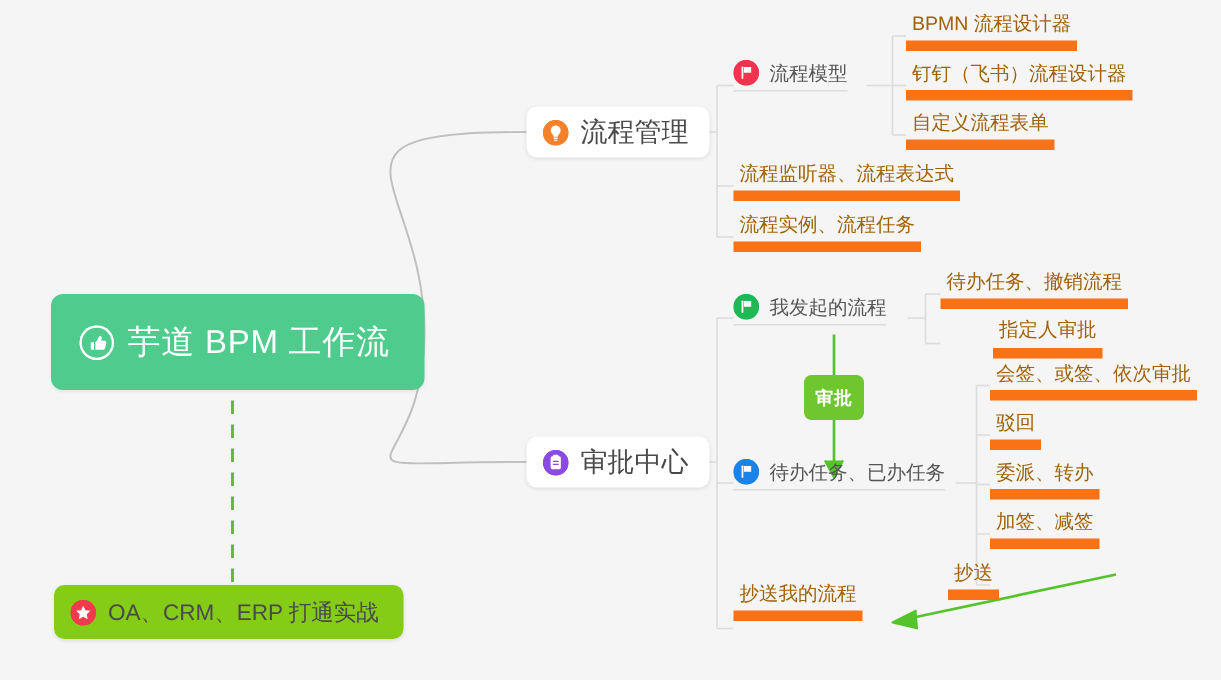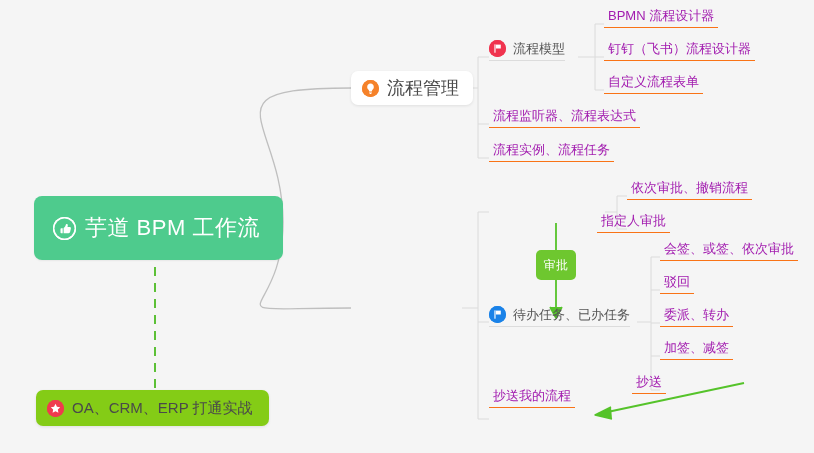--- a/index.html
+++ b/index.html
@@ -101,41 +101,42 @@
     font-size: 13px;
     color: #555555;
     margin-left: 7px;
     line-height: 16px;
   }
 
   
   .leaf-node {
     position: absolute;
     font-size: 13px;
-    color: #a21caf;
+    color: #a16207;
     white-space: nowrap;
     padding: 0 4px 3px 4px;
-    border-bottom: 1px solid #f97316;
+    border-bottom: 7px solid #f97316;
     line-height: 16px;
     box-sizing: border-box;
   }
 
   
   .callout-box {
     position: absolute;
     left: 536px; top: 250px;
     width: 40px; height: 30px;
     background: #6ec72f;
     border-radius: 5px;
     display: flex;
     align-items: center;
     justify-content: center;
     color: #ffffff;
     font-size: 12px;
     letter-spacing: 0.5px;
+    font-weight: bold;
   }
 
   
   .icon-badge {
     width: 17px; height: 17px;
     border-radius: 50%;
     display: inline-flex;
     align-items: center;
     justify-content: center;
     flex: 0 0 auto;
@@ -240,24 +241,46 @@
     <span class="sub-label">流程模型</span>
   </div>
 
   <div class="leaf-node" style="left:604px; top:8px;">BPMN 流程设计器</div>
   <div class="leaf-node" style="left:604px; top:74px;">自定义流程表单</div>
   <div class="leaf-node" style="left:604px; top:41px;">钉钉（飞书）流程设计器</div>
 
   <div class="leaf-node" style="left:489px; top:108px;">流程监听器、流程表达式</div>
   <div class="leaf-node" style="left:489px; top:142px;">流程实例、流程任务</div>
 
-
-
-  <div class="leaf-node" style="left:627px; top:180px;">依次审批、撤销流程</div>
-  <div class="leaf-node" style="left:597px; top:213px;">指定人审批</div>
+  <div class="branch-node" id="branch-approval">
+    <span class="icon-badge" style="background:#8b4be0;">
+      <svg width="17" height="17" viewBox="0 0 17 17">
+        <circle cx="8.5" cy="8.5" r="8.5" fill="#8b4be0"></circle>
+        <rect x="5.1" y="4.2" width="6.8" height="8.6" rx="1.1" fill="#ffffff"></rect>
+        <rect x="6.6" y="3.1" width="3.8" height="2.0" rx="0.9" fill="#ffffff"></rect>
+        <rect x="6.5" y="7.2" width="4.0" height="0.85" rx="0.42" fill="#8b4be0"></rect>
+        <rect x="6.5" y="9.2" width="4.0" height="0.85" rx="0.42" fill="#8b4be0"></rect>
+      </svg>
+    </span>
+    <span class="branch-label">审批中心</span>
+  </div>
+
+  <div class="sub-node" style="left:489px; top:196px;">
+    <span class="icon-badge" style="background:#1eb854;">
+      <svg width="17" height="17" viewBox="0 0 17 17">
+        <circle cx="8.5" cy="8.5" r="8.5" fill="#1eb854"></circle>
+        <rect x="5.4" y="4.3" width="1.15" height="8.4" rx="0.5" fill="#ffffff"></rect>
+        <path d="M6.9 4.6h4.9v3.9H6.9z" fill="#ffffff"></path>
+      </svg>
+    </span>
+    <span class="sub-label">我发起的流程</span>
+  </div>
+
+  <div class="leaf-node" style="left:627px; top:180px;">待办任务、撤销流程</div>
+  <div class="leaf-node" style="left:662px; top:213px;font-family:Liberation Mono, monospace;">指定人审批</div>
 
   <div class="sub-node" style="left:489px; top:306px;">
     <span class="icon-badge" style="background:#1a82e8;">
       <svg width="17" height="17" viewBox="0 0 17 17">
         <circle cx="8.5" cy="8.5" r="8.5" fill="#1a82e8"></circle>
         <rect x="5.4" y="4.3" width="1.15" height="8.4" rx="0.5" fill="#ffffff"></rect>
         <path d="M6.9 4.6h4.9v3.9H6.9z" fill="#ffffff"></path>
       </svg>
     </span>
     <span class="sub-label">待办任务、已办任务</span>

